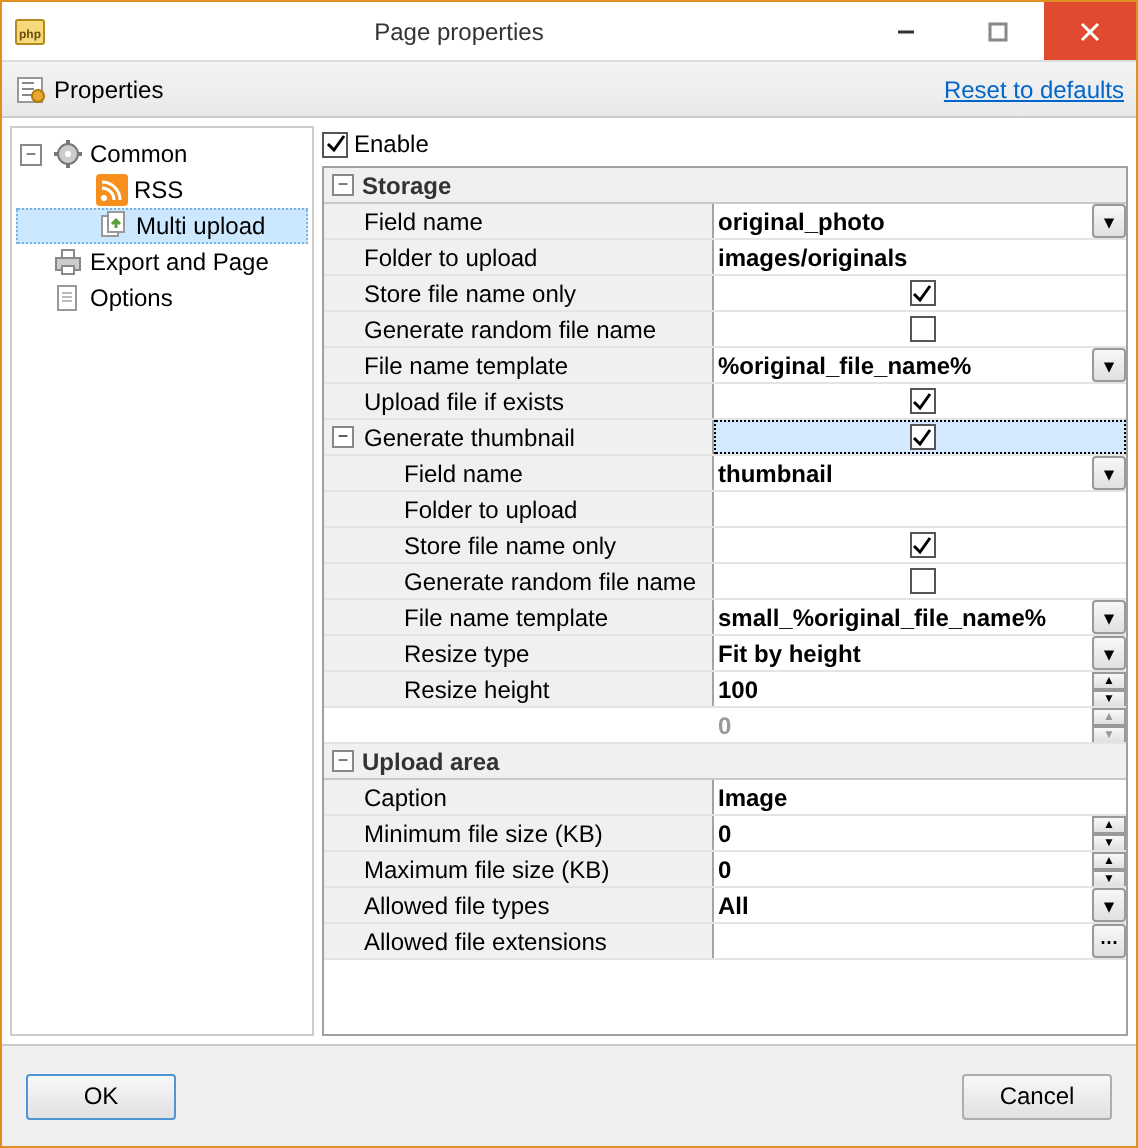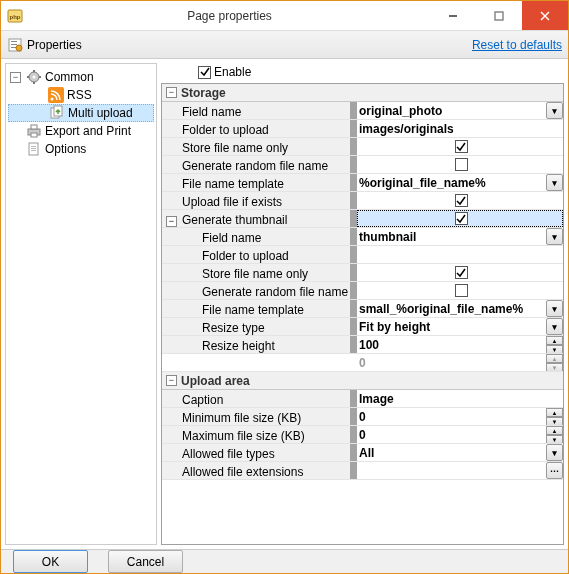--- a/index.html
+++ b/index.html
@@ -111,21 +111,20 @@
   .right-panel {
     flex: 1;
     display: flex;
     flex-direction: column;
     min-width: 0;
   }
   .enable-row {
     display: flex; align-items: center;
     padding: 2px 0 4px 0;
     gap: 3px;
-    margin-left: 37px;
   }
   .prop-grid {
     flex: 1;
     border: 1px solid #a0a0a0;
     background: #fff;
     overflow: auto;
   }
   .section-header {
     display: flex; align-items: center;
     background: #f0f0f0;
@@ -152,22 +151,22 @@
   .row.sel {
     background: #d4e8ff;
   }
   .row.sel .vcell {
     outline: 1px dotted #000;
     outline-offset: -1px;
   }
   .lcell {
     width: 195px;
     display: flex;
-    align-items: flex-end;
-    border-right: 7px solid #a3a3a3;
+    align-items: center;
+    border-right: 1px solid #a3a3a3;
     background: #f0f0f0;
     overflow: hidden;
     white-space: nowrap;
   }
   .lcell.ind20 { padding-left: 20px; }
   .lcell.ind40 { padding-left: 40px; }
   .lcell .sq {
     width: 11px; height: 11px;
     border: 1px solid #888;
     display: inline-flex;
@@ -209,26 +208,26 @@
   .chk {
     width: 13px; height: 13px;
     border: 1px solid #555;
     display: inline-flex;
     align-items: center; justify-content: center;
     margin: 0 auto;
     background: #fff;
   }
   .chk svg { width: 10px; height: 10px; }
   .footer {
-    height: 24px;
+    height: 51px;
     border-top: 1px solid #ccc;
     display: flex;
-    justify-content: flex-start;
-    align-items: center;
-    gap: 20px;
+    justify-content: space-between;
+    align-items: center;
+    gap: 4px;
     padding: 0 12px;
     background: #f0f0f0;
   }
   .btn {
     min-width: 75px;
     height: 23px;
     border: 1px solid #adadad;
     background: linear-gradient(#f8f8f8,#e1e1e1);
     border-radius: 2px;
     display: flex; align-items: center; justify-content: center;
@@ -327,21 +326,21 @@
       </div>
       <div class="tree-item lvl1">
         <span class="tree-spacer"></span>
         <span class="tree-icon">
             <svg viewBox="0 0 16 16">
               <rect x="2" y="6" width="12" height="6" fill="#ccc" stroke="#888"></rect>
               <rect x="5" y="2" width="6" height="4" fill="#fff" stroke="#888"></rect>
               <rect x="5" y="10" width="6" height="4" fill="#fff" stroke="#888"></rect>
             </svg>
           </span>
-        <span>Export and Print</span>
+        <span>Export and Page</span>
       </div>
       <div class="tree-item lvl1">
         <span class="tree-spacer"></span>
         <span class="tree-icon">
             <svg viewBox="0 0 16 16">
               <rect x="3" y="2" width="9" height="12" fill="#fff" stroke="#999"></rect>
               <rect x="5" y="5" width="5" height="1" fill="#bbb"></rect>
               <rect x="5" y="7" width="5" height="1" fill="#bbb"></rect>
               <rect x="5" y="9" width="5" height="1" fill="#bbb"></rect>
             </svg>

